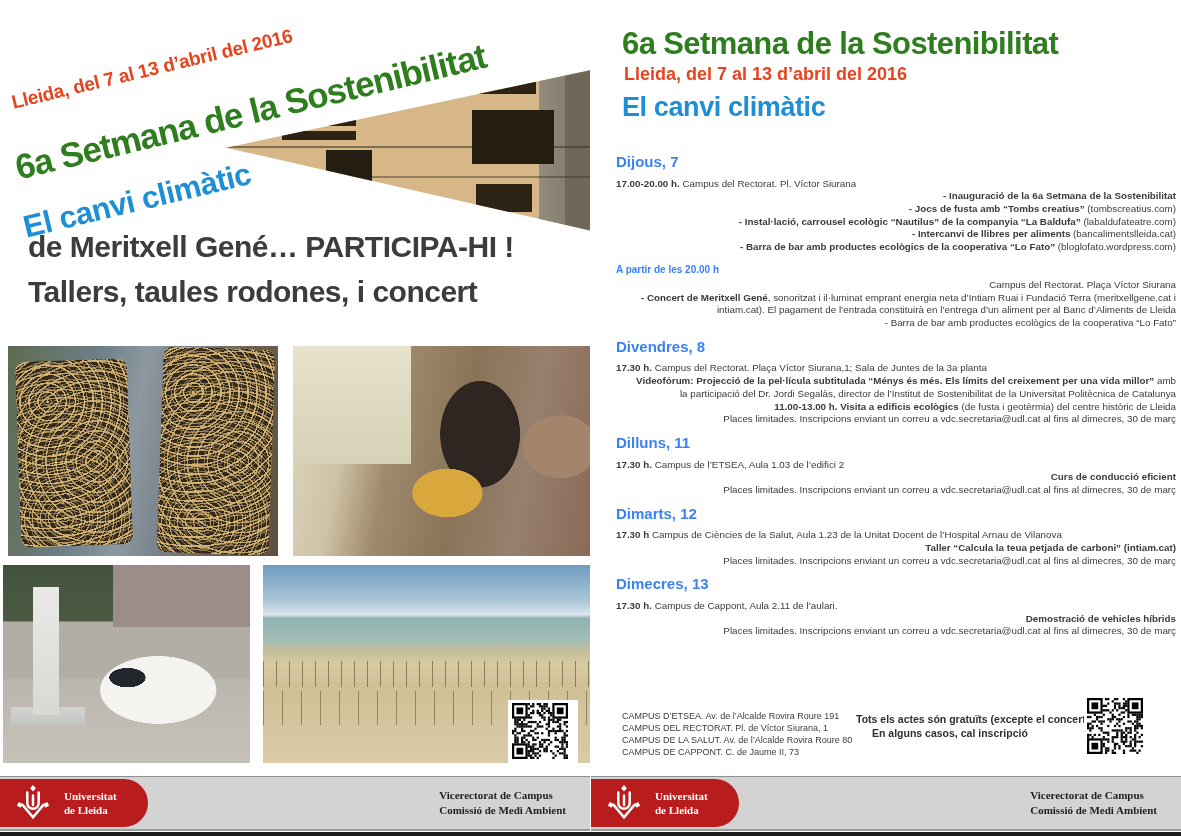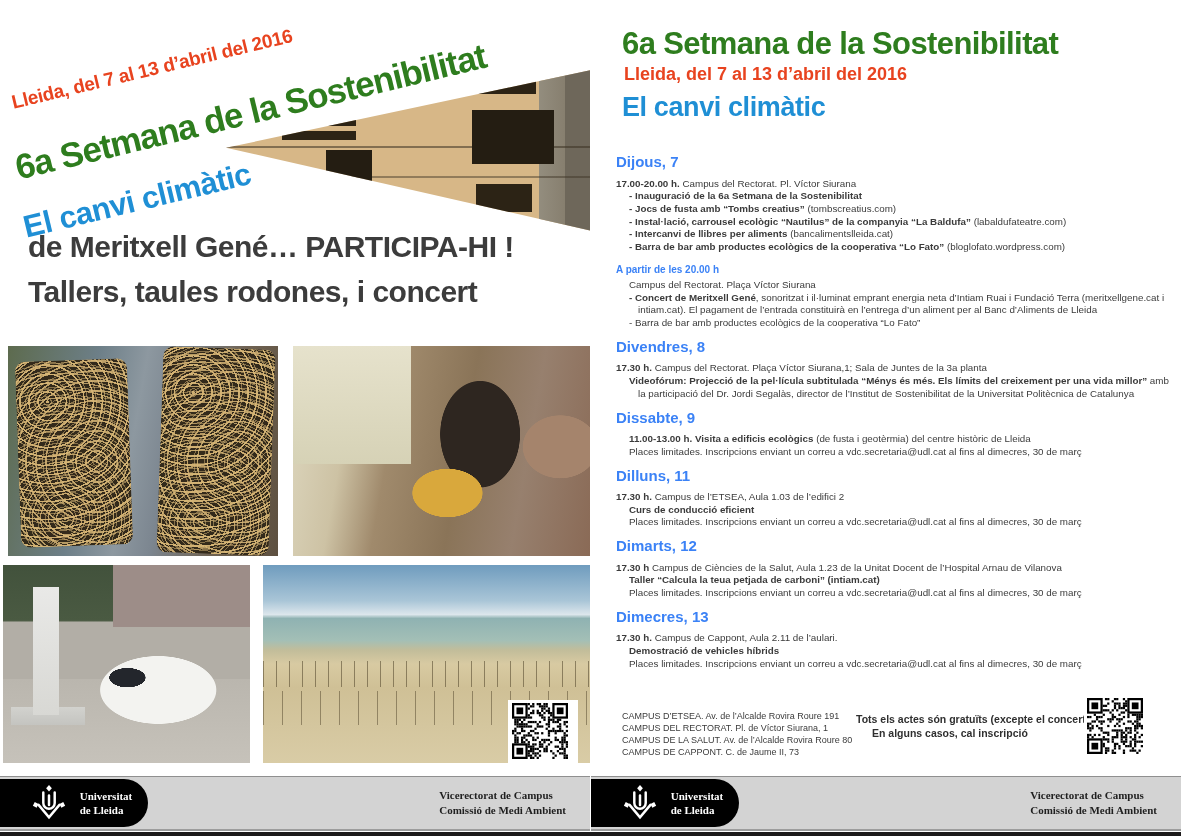--- a/index.html
+++ b/index.html
@@ -88,34 +88,34 @@
   .r-date{left:624px;top:64px;font-size:18px;font-weight:bold;}
   .r-sub{left:622px;top:92px;font-size:27px;font-weight:bold;letter-spacing:-.4px;}
 
   .schedule{left:616px;top:152px;width:560px;font-size:9.8px;line-height:1.3;color:#3b3b3b;}
   .day-header{font-size:15px;font-weight:bold;color:#3b82f6;margin:7px 0 6px;}
   .day-header.sub{font-size:10px;margin:9px 0 3px;}
   .day-header:first-child{margin-top:0;}
   .sline{margin:0;}
   .sline .b{font-weight:bold;}
   .ind0{padding-left:0;}
-  .ind1{padding-left:22px;text-indent:-9px;}
+  .ind1{padding-left:22px;text-indent:-9px;text-align:right;}
 
   .addresses{left:622px;top:711px;font-size:9px;line-height:1.33;color:#3b3b3b;}
   .addresses div{white-space:nowrap;}
   .notes{left:856px;top:712px;font-size:10.5px;font-weight:bold;line-height:1.35;color:#2f2f2f;}
   .notes .n2{margin-left:16px;}
 
   
   .footer{position:absolute;top:776px;height:52px;background:#d3d3d3;
           border-top:1px solid #8f8f8f;border-bottom:2px solid #9c9c9c;}
   .footer-left{left:0;width:590px;}
   .footer-right{left:591px;width:590px;}
-  .pill{position:absolute;left:0;top:2px;width:148px;height:48px;background:#000000;
-        border-radius:0 24px 24px 0;display:flex;align-items:center;justify-content:center;}
+  .pill{position:absolute;left:0;top:2px;width:148px;height:48px;background:#b91c1c;
+        border-radius:0 24px 24px 0;display:flex;align-items:center;}
   .pill svg{margin-left:14px;}
   .org{color:#fff;font-family:"Liberation Serif",serif;font-weight:bold;font-size:11px;
        line-height:1.3;margin-left:12px;}
   .dept{position:absolute;right:24px;top:11px;text-align:left;color:#1f1f1f;
         font-family:"Liberation Serif",serif;font-weight:bold;font-size:11px;line-height:1.4;}
   .bottom-strip{position:absolute;left:0;top:832px;width:1181px;height:4px;background:#1c1a1a;}
 </style>
 </head>
 <body>
 
@@ -382,21 +382,20 @@
     <p class="sline ind1"><span class="b">- Instal·lació, carrousel ecològic “Nautilus” de la companyia “La Baldufa” </span><span>(labaldufateatre.com)</span></p>
     <p class="sline ind1"><span class="b">- Intercanvi de llibres per aliments </span><span>(bancalimentslleida.cat)</span></p>
     <p class="sline ind1"><span class="b">- Barra de bar amb productes ecològics de la cooperativa “Lo Fato” </span><span>(bloglofato.wordpress.com)</span></p>
     <div class="day-header sub">A partir de les 20.00 h</div>
     <p class="sline ind1"><span>Campus del Rectorat. Plaça Víctor Siurana</span></p>
     <p class="sline ind1"><span class="b">- Concert de Meritxell Gené</span><span>, sonoritzat i il·luminat emprant energia neta d’Intiam Ruai i Fundació Terra (meritxellgene.cat i intiam.cat). El pagament de l’entrada constituirà en l’entrega d’un aliment per al Banc d’Aliments de Lleida</span></p>
     <p class="sline ind1"><span>- Barra de bar amb productes ecològics de la cooperativa “Lo Fato”</span></p>
     <div class="day-header">Divendres, 8</div>
     <p class="sline ind0"><span class="b">17.30 h.</span><span> Campus del Rectorat. Plaça Víctor Siurana,1; Sala de Juntes de la 3a planta</span></p>
     <p class="sline ind1"><span class="b">Videofórum: Projecció de la pel·lícula subtitulada “Ménys és més. Els límits del creixement per una vida millor” </span><span>amb la participació del Dr. Jordi Segalàs, director de  l’Institut de Sostenibilitat de la Universitat Politècnica de Catalunya</span></p>
-    <div class="day-header">Dissabte, 9</div>
     <p class="sline ind1"><span class="b">11.00-13.00 h. Visita a edificis ecològics </span><span>(de fusta i geotèrmia) del centre històric de Lleida</span></p>
     <p class="sline ind1"><span>Places limitades. Inscripcions enviant un correu a vdc.secretaria@udl.cat  al fins al dimecres, 30 de març</span></p>
     <div class="day-header">Dilluns, 11</div>
     <p class="sline ind0"><span class="b">17.30 h.</span><span> Campus de l’ETSEA, Aula 1.03 de l’edifici 2</span></p>
     <p class="sline ind1"><span class="b">Curs de conducció eficient</span></p>
     <p class="sline ind1"><span>Places limitades. Inscripcions enviant un correu a vdc.secretaria@udl.cat al fins al dimecres, 30 de març</span></p>
     <div class="day-header">Dimarts, 12</div>
     <p class="sline ind0"><span class="b">17.30 h</span><span> Campus de Ciències de la Salut, Aula 1.23 de la Unitat Docent de l’Hospital Arnau de Vilanova</span></p>
     <p class="sline ind1"><span class="b">Taller “Calcula la teua petjada de carboni” (intiam.cat)</span></p>
     <p class="sline ind1"><span>Places limitades. Inscripcions enviant un correu a vdc.secretaria@udl.cat al fins al dimecres, 30 de març</span></p>

